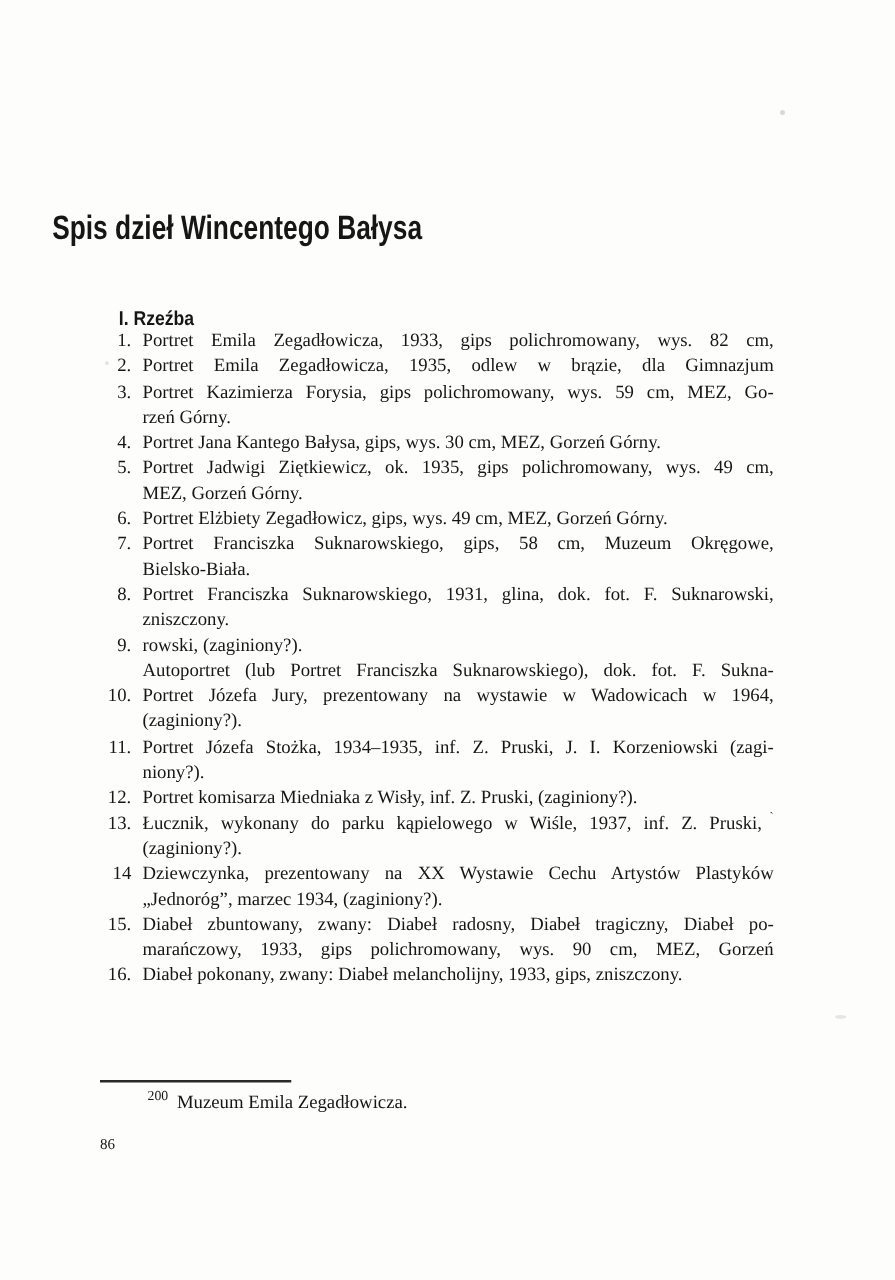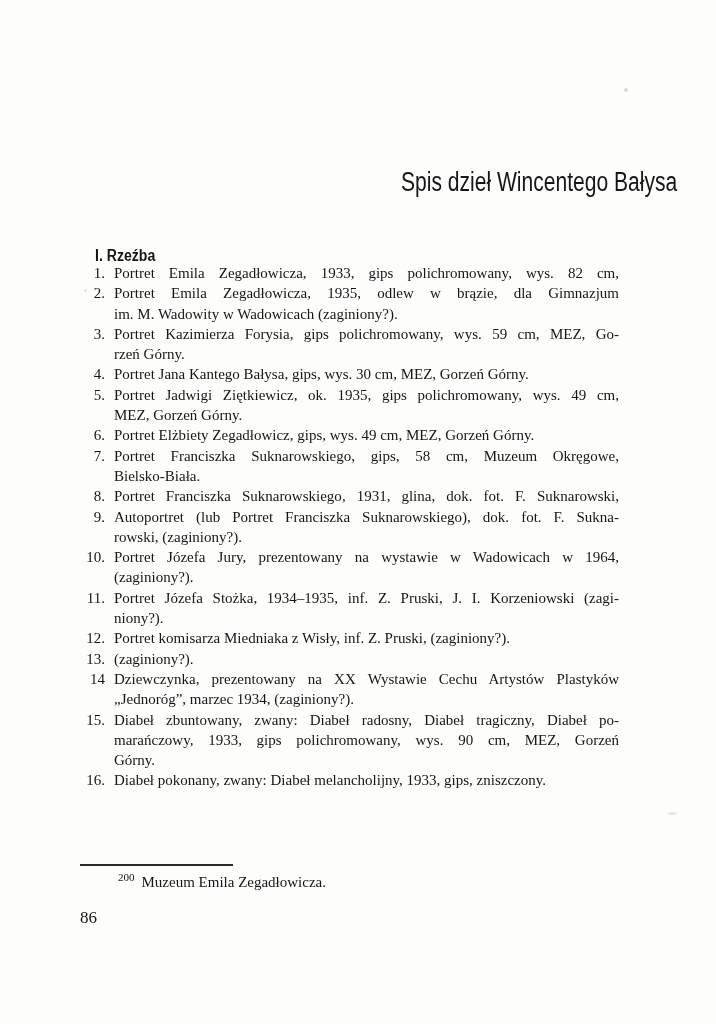--- a/index.html
+++ b/index.html
@@ -12,23 +12,23 @@
     position: relative;
     width: 716px; height: 1024px;
     background: #fdfdfc;
     overflow: hidden;
     color: #161616;
   }
   
   .title {
     position: absolute;
     top: 149px; left: 0; width: 716px;
-    text-align: right;
+    text-align: left;
     font-family: "Liberation Sans", sans-serif;
-    font-weight: normal;
+    font-weight: bold;
     font-size: 27px;
     line-height: 30px;
     white-space: nowrap;
   }
   .title .squeeze {
     display: inline-block;
     transform: scaleX(0.78);
     transform-origin: center;
     letter-spacing: 0px;
   }
@@ -95,21 +95,21 @@
   .footnote sup {
     font-size: 11px;
     line-height: 0;
     vertical-align: super;
     margin-right: 7px;
   }
   
   .page-number {
     position: absolute;
     top: 908px; left: 80px;
-    font-size: 17px;
+    font-size: 12px;
   }
   
   .speck { position: absolute; background: #d9d9d9; border-radius: 50%; }
   .speck.a { top: 88px; left: 624px; width: 4px; height: 4px; }
   .speck.b { top: 812px; left: 668px; width: 9px; height: 3px; background: #e6e6e6; }
   .speck.c { top: 289px; left: 84px; width: 3px; height: 3px; background: #e2e2e2; }
 </style>
 </head>
 <body>
 
@@ -123,21 +123,20 @@
       <div class="work-item">
         <div class="work-num">1.</div>
         <div class="work-body">
           <div class="wline"><span class="it">Portret Emila Zegadłowicza</span><span>, 1933, gips polichromowany, wys. 82 cm,</span></div>
         </div>
       </div>
       <div class="work-item">
         <div class="work-num">2.</div>
         <div class="work-body">
           <div class="wline"><span class="it">Portret Emila Zegadłowicza</span><span>, 1935, odlew w brązie, dla Gimnazjum</span></div>
-          <div class="wline last"><span>im. M. Wadowity w Wadowicach (zaginiony?).</span></div>
         </div>
       </div>
       <div class="work-item">
         <div class="work-num">3.</div>
         <div class="work-body">
           <div class="wline"><span class="it">Portret Kazimierza Forysia</span><span>, gips polichromowany, wys. 59 cm, MEZ, Go-</span></div>
           <div class="wline last"><span>rzeń Górny.</span></div>
         </div>
       </div>
       <div class="work-item">
@@ -163,27 +162,28 @@
         <div class="work-num">7.</div>
         <div class="work-body">
           <div class="wline"><span class="it">Portret Franciszka Suknarowskiego</span><span>, gips, 58 cm, Muzeum Okręgowe,</span></div>
           <div class="wline last"><span>Bielsko-Biała.</span></div>
         </div>
       </div>
       <div class="work-item">
         <div class="work-num">8.</div>
         <div class="work-body">
           <div class="wline"><span class="it">Portret Franciszka Suknarowskiego</span><span>, 1931, glina, dok. fot. F. Suknarowski,</span></div>
+          <div class="wline last"><span>zniszczony.</span></div>
         </div>
       </div>
       <div class="work-item">
         <div class="work-num">9.</div>
         <div class="work-body">
+          <div class="wline last"><span>rowski, (zaginiony?).</span></div>
           <div class="wline"><span class="it">Autoportret</span><span> (lub </span><span class="it">Portret Franciszka Suknarowskiego</span><span>), dok. fot. F. Sukna-</span></div>
-          <div class="wline last"><span>rowski, (zaginiony?).</span></div>
         </div>
       </div>
       <div class="work-item">
         <div class="work-num">10.</div>
         <div class="work-body">
           <div class="wline"><span class="it">Portret Józefa Jury</span><span>, prezentowany na wystawie w Wadowicach w 1964,</span></div>
           <div class="wline last"><span>(zaginiony?).</span></div>
         </div>
       </div>
       <div class="work-item">
@@ -195,36 +195,36 @@
       </div>
       <div class="work-item">
         <div class="work-num">12.</div>
         <div class="work-body">
           <div class="wline last"><span class="it">Portret komisarza Miedniaka z Wisły</span><span>, inf. Z. Pruski, (zaginiony?).</span></div>
         </div>
       </div>
       <div class="work-item">
         <div class="work-num">13.</div>
         <div class="work-body">
+          <div class="wline"><span class="it">Łucznik</span><span>, wykonany do parku kąpielowego w Wiśle, 1937, inf. Z. Pruski,</span><sup class="s200">ˋ</sup></div>
           <div class="wline last"><span>(zaginiony?).</span></div>
         </div>
       </div>
       <div class="work-item">
         <div class="work-num">14</div>
         <div class="work-body">
           <div class="wline"><span class="it">Dziewczynka</span><span>, prezentowany na XX Wystawie Cechu Artystów Plastyków</span></div>
           <div class="wline last"><span>„Jednoróg”, marzec 1934, (zaginiony?).</span></div>
         </div>
       </div>
       <div class="work-item">
         <div class="work-num">15.</div>
         <div class="work-body">
           <div class="wline"><span class="it">Diabeł zbuntowany</span><span>, zwany: </span><span class="it">Diabeł radosny</span><span>, </span><span class="it">Diabeł tragiczny</span><span>, </span><span class="it">Diabeł po-</span></div>
           <div class="wline"><span class="it">marańczowy</span><span>, 1933, gips polichromowany, wys. 90 cm, MEZ, Gorzeń</span></div>
-          <div class="wline last"><span>Górny.</span></div>
         </div>
       </div>
       <div class="work-item">
         <div class="work-num">16.</div>
         <div class="work-body">
           <div class="wline last"><span class="it">Diabeł pokonany</span><span>, zwany: </span><span class="it">Diabeł melancholijny</span><span>, 1933, gips, zniszczony.</span></div>
         </div>
       </div>
     </div>
 

